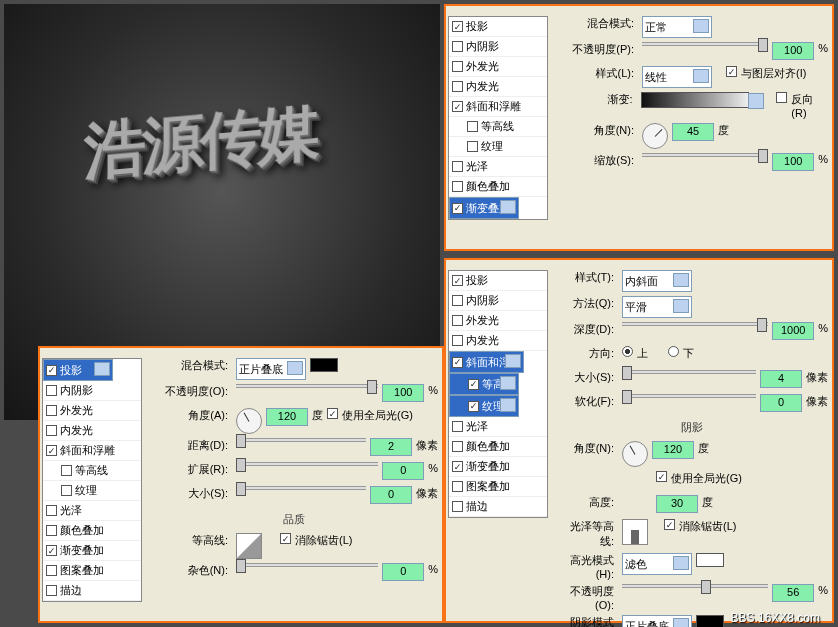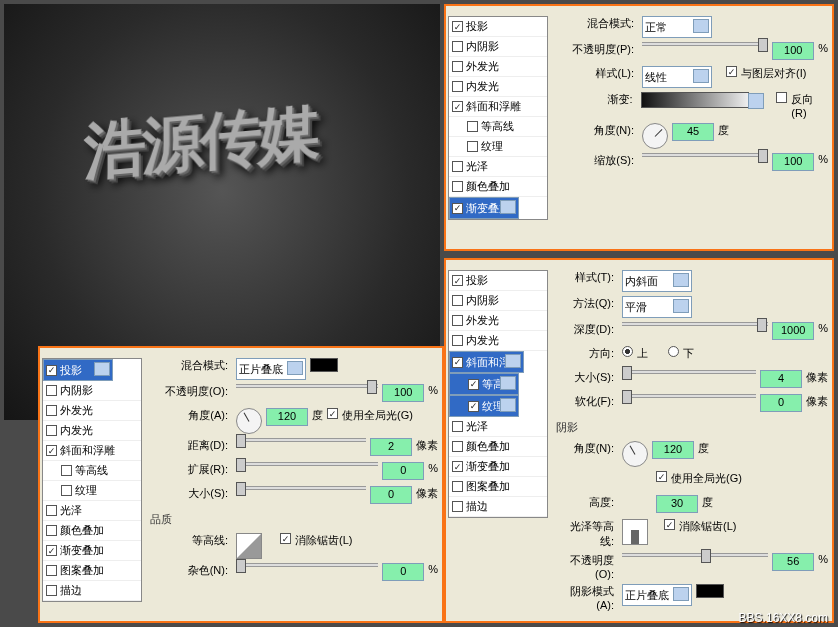--- a/index.html
+++ b/index.html
@@ -30,22 +30,22 @@
 .grad::after { content: ""; position: absolute; right: -16px; top: 0; width: 14px; height: 14px; background: #bcd2ee; border: 1px solid #7f9db9; }
 .swatch { width: 28px; height: 14px; background: #000; border: 1px solid #555; }
 .dial { width: 26px; height: 26px; border-radius: 50%; border: 1px solid #888; background: #f4f4f4; position: relative; }
 .dial::after { content: ""; position: absolute; left: 50%; top: 50%; width: 10px; height: 1px; background: #333; transform-origin: left; }
 .dial.a45::after { transform: rotate(-45deg); } .dial.a120::after { transform: rotate(-120deg); }
 .radio { width: 11px; height: 11px; border-radius: 50%; border: 1px solid #555; background: #fff; display: inline-block; }
 .radio.ck { background: radial-gradient(circle, #333 0 35%, #fff 40%); }
 .curve { width: 26px; height: 26px; border: 1px solid #888; background: linear-gradient(135deg, #fff 0 48%, #999 52% 100%); }
 .gloss { width: 26px; height: 26px; border: 1px solid #888; background: #fff; display: flex; align-items: flex-end; justify-content: center; }
 .gloss span { width: 8px; background: #666; height: 60%; }
-.ghead { color: #333; padding: 2px 0; font-weight: normal; }
-.watermark { position: absolute; right: 10px; bottom: 2px; color: #fff; font-size: 12px; text-shadow: 1px 1px 1px #000; }
+.ghead { color: #333; padding: 2px 0; font-weight: normal; text-align: center; }
+.watermark { position: absolute; right: 18px; bottom: 2px; color: #fff; font-size: 12px; text-shadow: 1px 1px 1px #000; }
 </style>
 </head>
 <body>
 
 <div class="preview">
   <div class="preview-text">浩源传媒</div>
 </div>
 
 <div class="panel panel-a">
   <div class="fx-list">
@@ -344,20 +344,25 @@
     <div class="row">
         <span class="lbl-s">光泽等高线:</span>
         <span class="gloss">
           <span></span>
         </span>
         <span style="width:8px"></span>
         <span class="cb ck"></span>
         <span>消除锯齿(L)</span>
       </div>
     <div class="row">
+        <span class="lbl-s">高光模式(H):</span>
+        <span class="sel">滤色</span>
+        <span class="swatch" style="background:#fff"></span>
+      </div>
+    <div class="row">
         <span class="lbl-s">不透明度(O):</span>
         <span class="slider p56"></span>
         <span class="inp">56</span>
         <span>%</span>
       </div>
     <div class="row">
         <span class="lbl-s">阴影模式(A):</span>
         <span class="sel">正片叠底</span>
         <span class="swatch"></span>
       </div>

